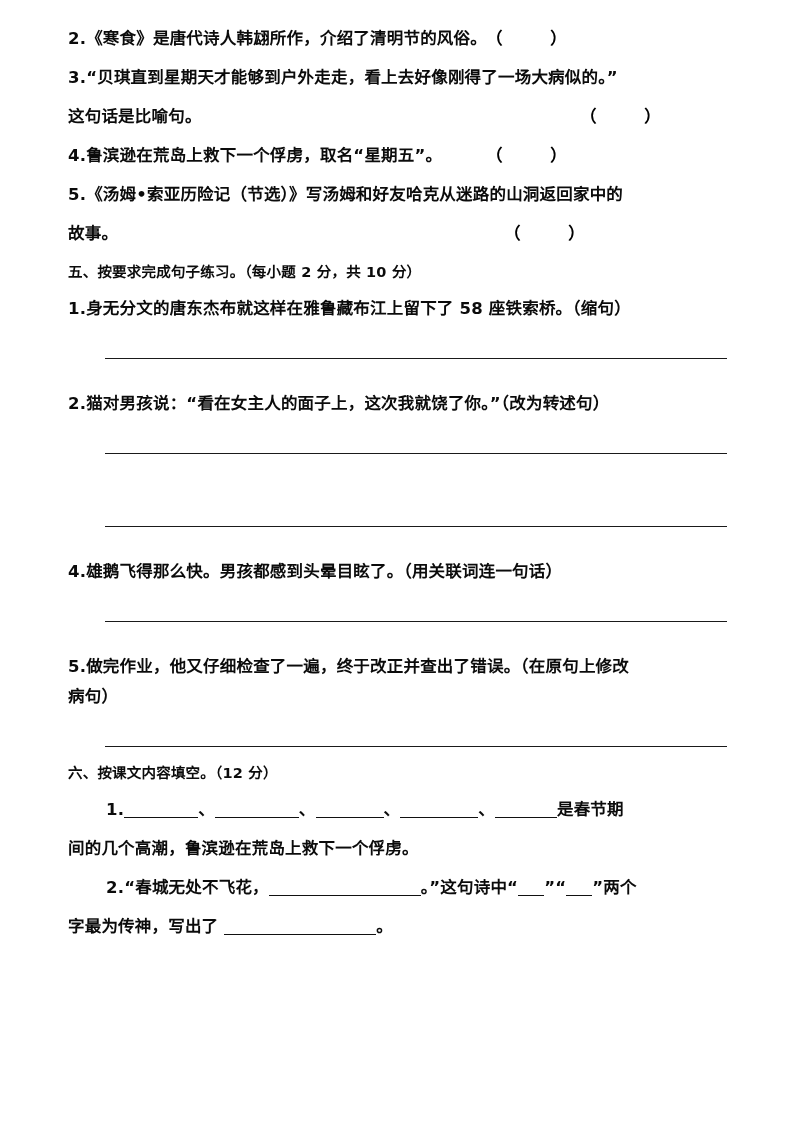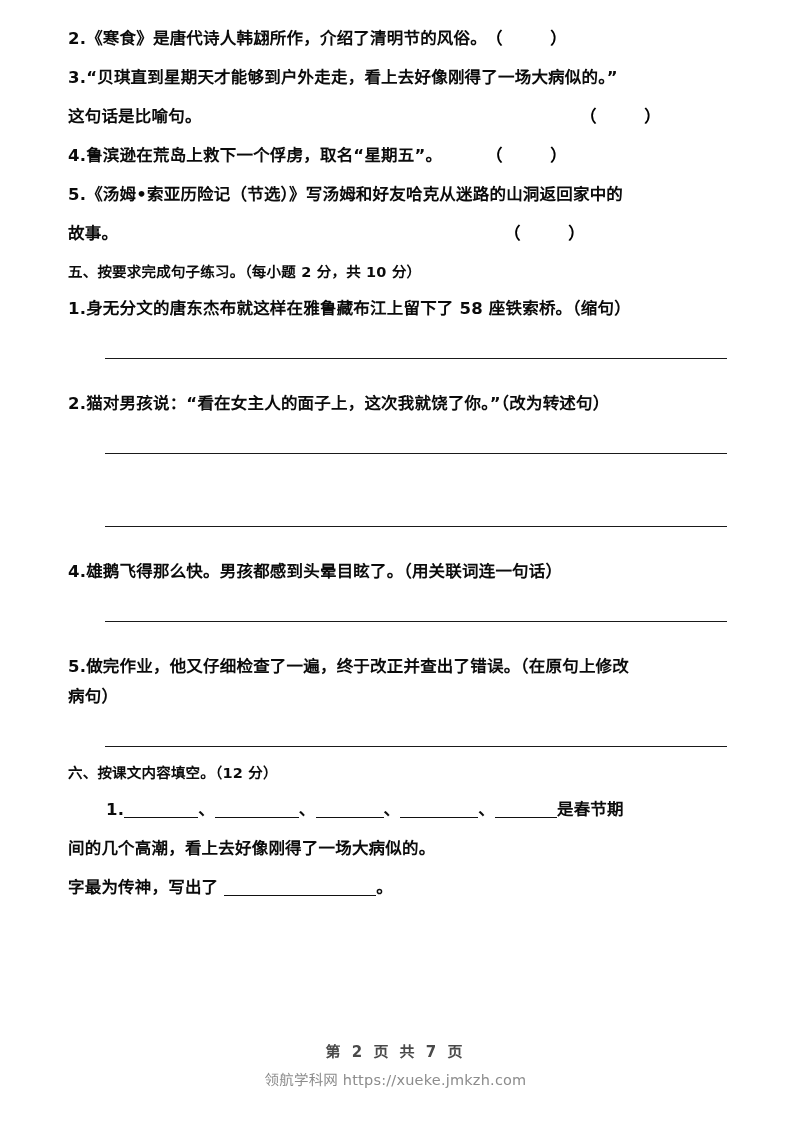--- a/index.html
+++ b/index.html
@@ -184,28 +184,25 @@
 
     <div class="line">5.做完作业，他又仔细检查了一遍，终于改正并查出了错误。（在原句上修改</div>
     <div class="line" style="margin-top:8px;">病句）</div>
     <div class="rule-gap-a"></div>
     <div class="answer-rule"></div>
     <div style="height:16px;"></div>
 
     <div class="section-head">六、按课文内容填空。（12 分）</div>
 
     <div class="line indent"><span>1.</span><span class="blank b-w1"></span><span>、</span><span class="blank b-w2"></span><span>、</span><span class="blank b-w3"></span><span>、</span><span class="blank b-w4"></span><span>、</span><span class="blank b-w5"></span><span>是春节期</span></div>
-    <div class="line" style="margin-top:17px;">间的几个高潮，看上去好像刚得了一场大病似的。</div>
+    <div class="line" style="margin-top:17px;">间的几个高潮，鲁滨逊在荒岛上救下一个俘虏。</div>
 
     <div style="height:17px;"></div>
 
-    <div class="line" style=""><span>字最为传神，写出了 </span><span class="blank b-lg"></span><span>。</span></div>
+    <div class="line indent"><span>2.</span><span>“春城无处不飞花，</span><span class="blank b-lg"></span><span>。”这句诗中“</span><span class="blank b-sm"></span><span>”“</span><span class="blank b-sm"></span><span>”两个</span></div>
+    <div class="line" style="margin-top:17px;"><span>字最为传神，写出了 </span><span class="blank b-lg"></span><span>。</span></div>
 
     <div style="height:17px;"></div>
 
 
   </div>
 
-  <div class="footer">
-    <div class="page-number">第 2 页 共 7 页</div>
-    <div class="watermark">领航学科网 https://xueke.jmkzh.com</div>
-  </div>
 </div>
 
 </body></html>

